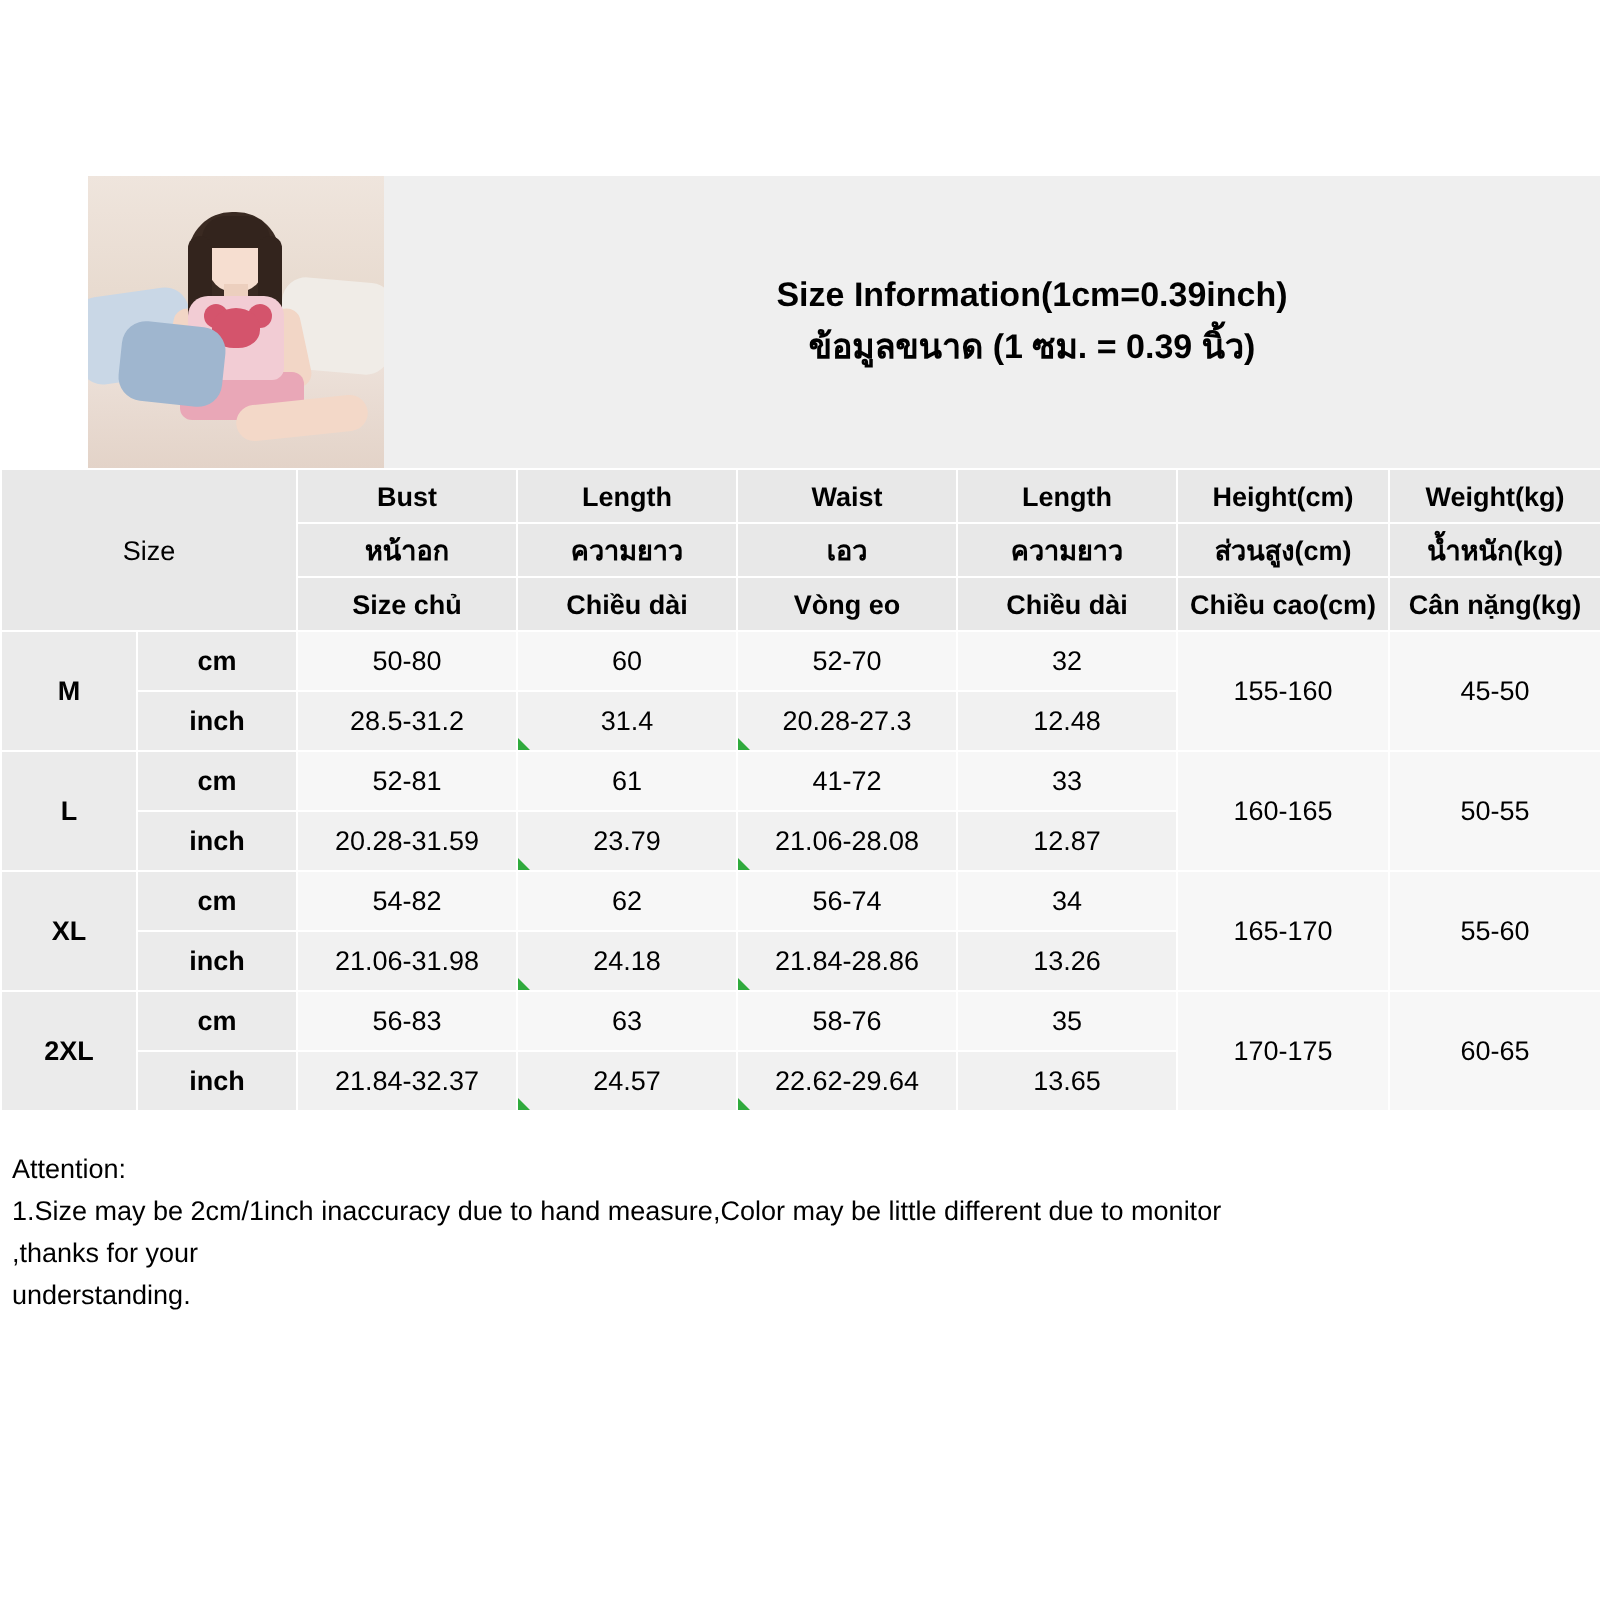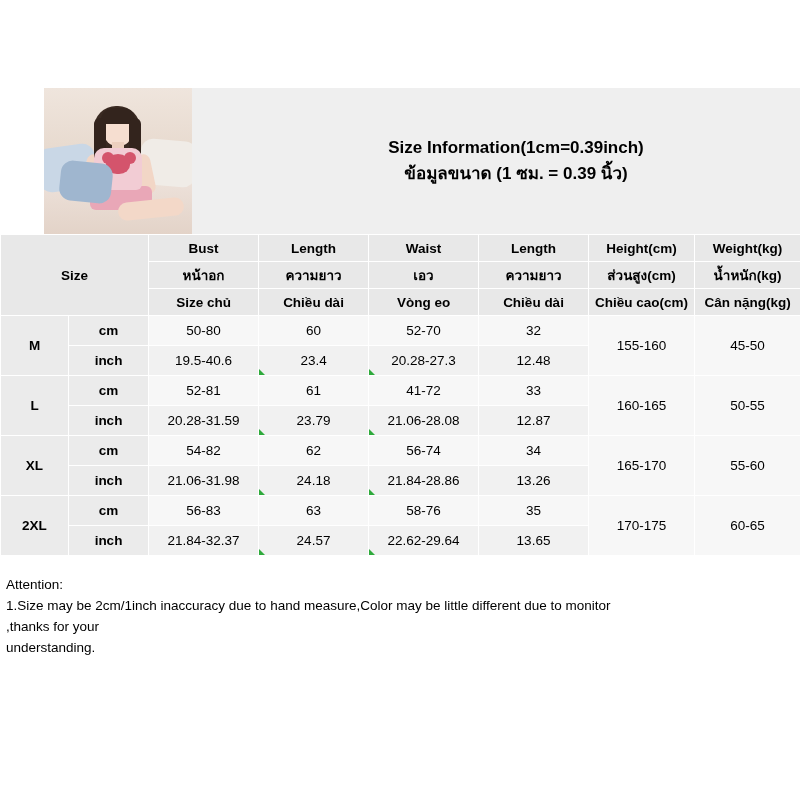--- a/index.html
+++ b/index.html
@@ -157,21 +157,21 @@
     padding: 0;
     background: #f3f3f3;
   }
   .hdr-cell {
     height: 26px;
     font-weight: bold;
     background: #e8e8e8 !important;
   }
   .size-title {
     font-size: 21px;
-    font-weight: bold;
+    font-weight: normal;
     background: #e8e8e8 !important;
   }
   .size-label {
     font-weight: bold;
     font-size: 15px;
     background: #ebebeb !important;
   }
   .unit-label {
     font-weight: bold;
     font-size: 13.5px;
@@ -287,22 +287,22 @@
           <td class="unit-label">cm</td>
           <td class="data-cell">50-80</td>
           <td class="data-cell">60</td>
           <td class="data-cell">52-70</td>
           <td class="data-cell">32</td>
           <td class="hw-cell" rowspan="2">155-160</td>
           <td class="hw-cell" rowspan="2">45-50</td>
         </tr>
         <tr>
           <td class="unit-label">inch</td>
-          <td class="data-cell alt-cell">19.5-40.6</td>
-          <td class="data-cell alt-cell marker">23.4</td>
+          <td class="data-cell alt-cell">28.5-31.2</td>
+          <td class="data-cell alt-cell marker">31.4</td>
           <td class="data-cell alt-cell marker">20.28-27.3</td>
           <td class="data-cell alt-cell">12.48</td>
         </tr>
 
         <tr>
           <td class="size-label" rowspan="2">L</td>
           <td class="unit-label">cm</td>
           <td class="data-cell">52-81</td>
           <td class="data-cell">61</td>
           <td class="data-cell">41-72</td>

